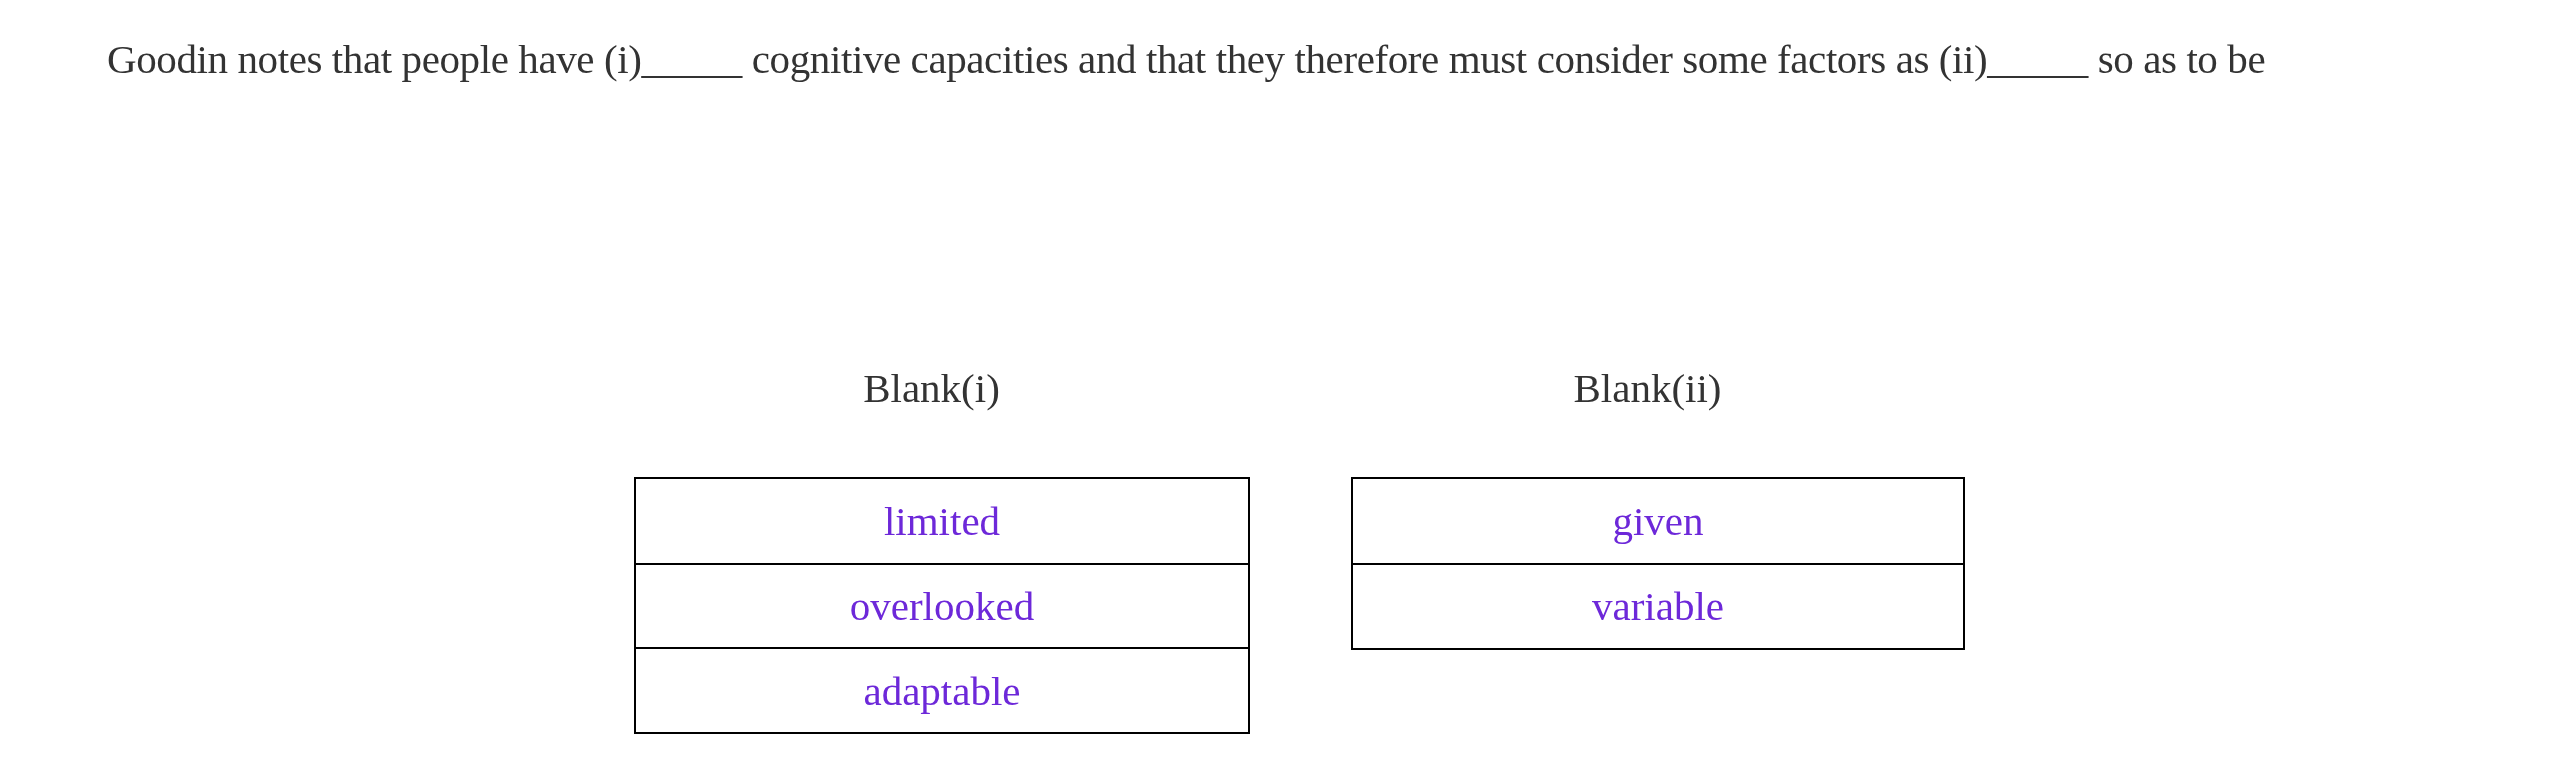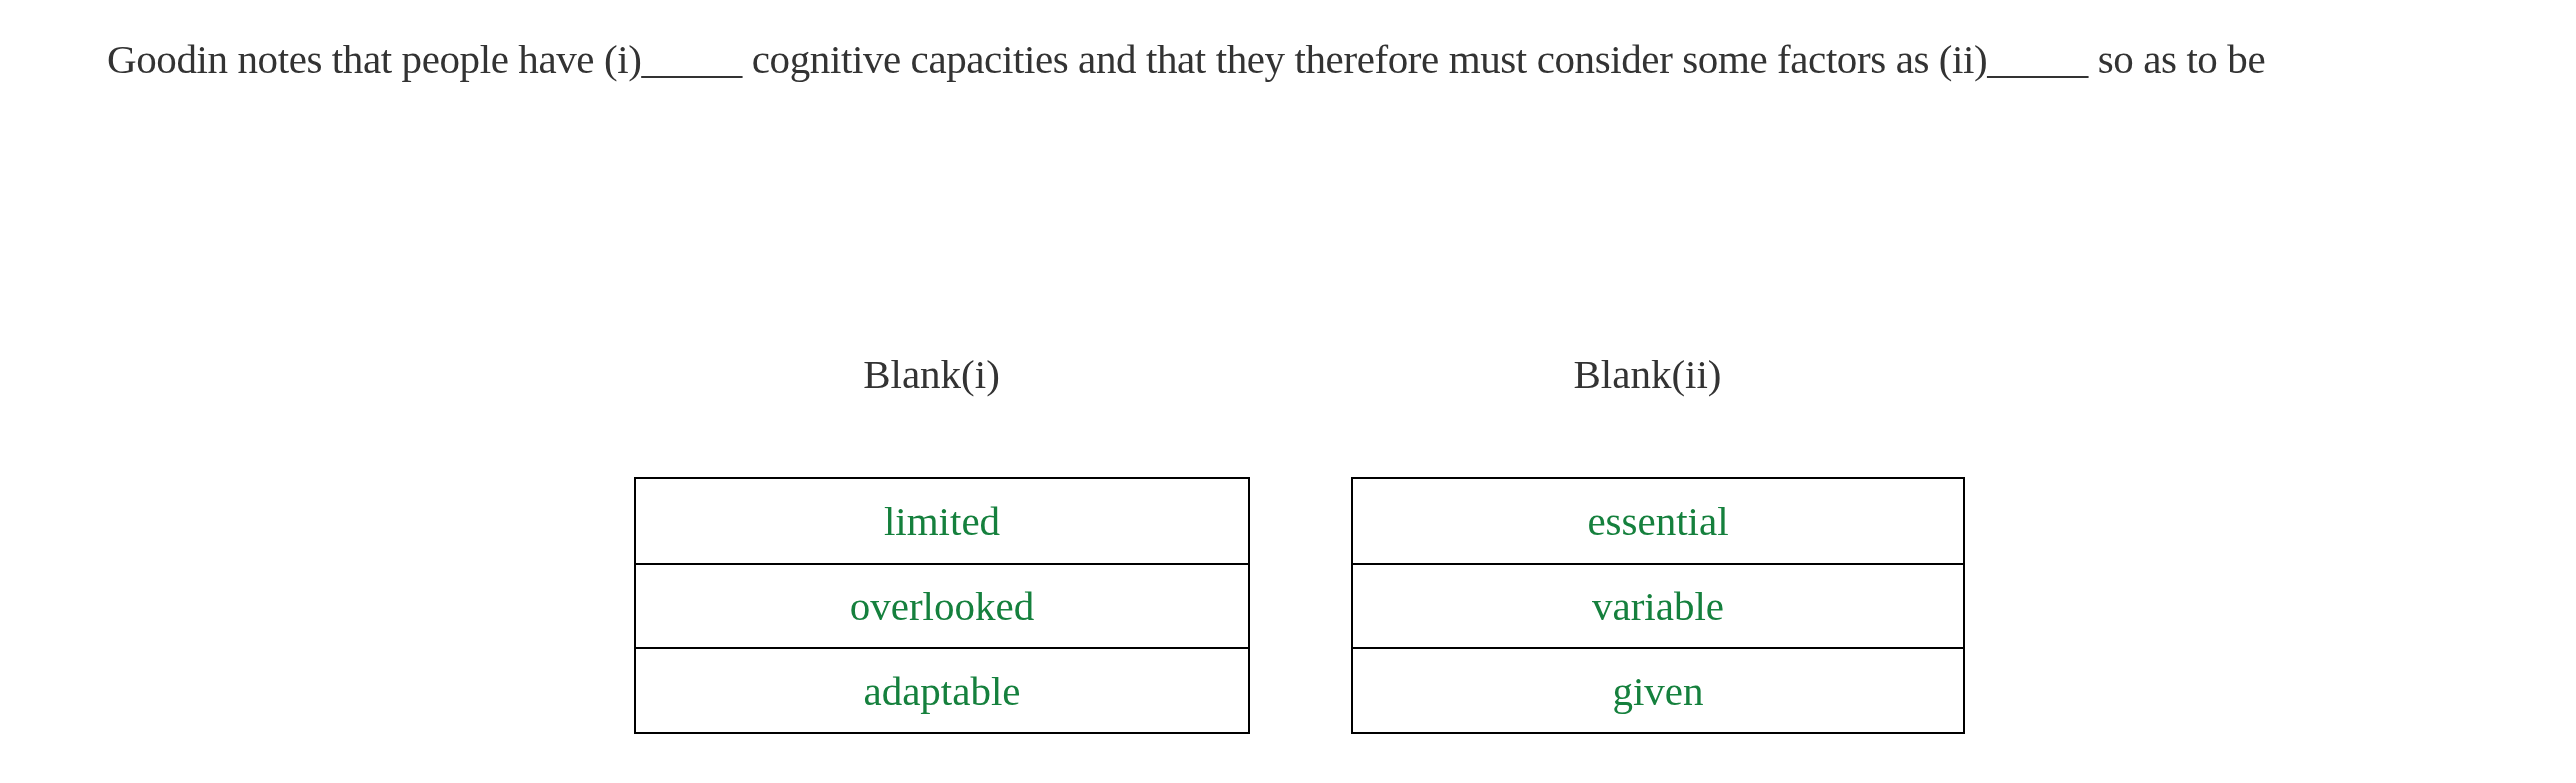--- a/index.html
+++ b/index.html
@@ -23,21 +23,21 @@
     line-height: 62px;
     letter-spacing: -0.4px;
     color: #333333;
   }
   .passage-line {
     white-space: nowrap;
     text-align: right;
   }
   .blank-heading {
     position: absolute;
-    top: 343px;
+    top: 357px;
     font-size: 41px;
     line-height: 62px;
     text-align: center;
     color: #333333;
   }
   #heading-i  { left: 613px;  width: 637px; }
   #heading-ii { left: 1330px; width: 635px; text-align: center; }
   .options {
     position: absolute;
     top: 477px;
@@ -46,21 +46,21 @@
   #options-ii { left: 1330px; width: 635px; }
   .option-row {
     box-sizing: border-box;
     height: 88px;
     border: 2.5px solid #000000;
     margin-top: -2.5px;
     display: flex;
     align-items: center;
     justify-content: center;
     font-size: 41px;
-    color: #15803d;
+    color: #6d28d9;
     background: #ffffff;
     cursor: pointer;
     margin-left: 21px;
   }
   .option-row:first-child { margin-top: 0; }
   .option-row:nth-child(2),
   .option-row:nth-child(3) { height: 87px; }
 </style>
 </head>
 <body>
@@ -72,17 +72,16 @@
 <div id="heading-i" class="blank-heading">Blank(i)</div>
 <div id="heading-ii" class="blank-heading">Blank(ii)</div>
 
 <div id="options-i" class="options">
   <div class="option-row">limited</div>
   <div class="option-row">overlooked</div>
   <div class="option-row">adaptable</div>
 </div>
 
 <div id="options-ii" class="options">
-  <div class="option-row">essential</div>
+  <div class="option-row">given</div>
   <div class="option-row">variable</div>
-  <div class="option-row">given</div>
 </div>
 
 
 </body></html>

